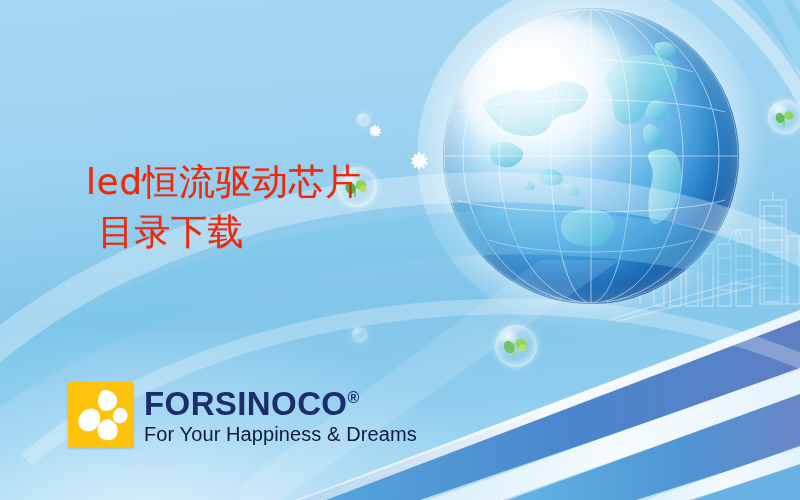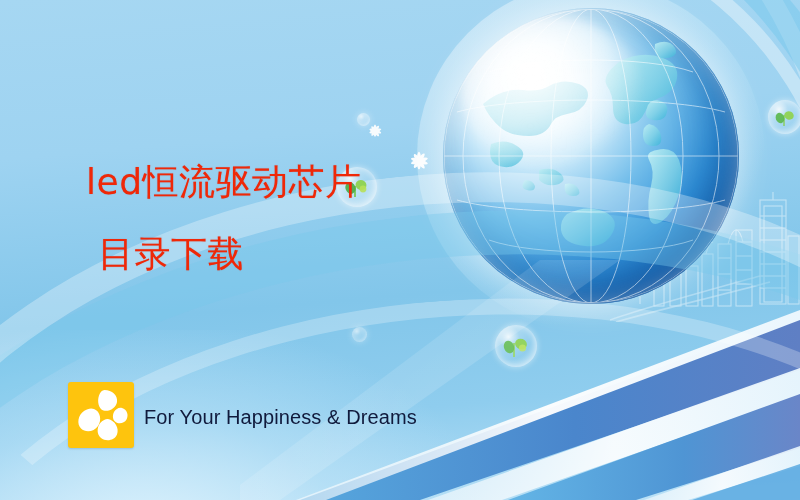--- a/index.html
+++ b/index.html
@@ -219,21 +219,21 @@
   .headline .line1 {
     display: block;
     font-size: 36px;
     font-weight: 400;
   }
   .headline .line2 {
     display: block;
     font-size: 36px;
     font-weight: 400;
     padding-left: 12px;
-    margin-top: 28px;
+    margin-top: 6px;
   }
 
   
   .logo {
     position: absolute;
     left: 68px;
     top: 382px;
     display: flex;
     align-items: center;
     gap: 10px;
@@ -491,17 +491,20 @@
       <svg width="66" height="66" viewBox="0 0 66 66">
         <g fill="#ffffff">
           <path d="M36.5 8 C 44 8, 50 13, 49 20 C 48.2 26, 41 30, 35.5 28.5 C 30.5 27, 29 19, 31 13.5 C 32.2 10.3, 34 8, 36.5 8 Z"></path>
           <path d="M54 26 C 59 27.5, 61 33, 58.5 37.5 C 56 42, 49.5 42.5, 46.5 39 C 43.6 35.6, 45 29.5, 48.5 27.2 C 50.3 26, 52.2 25.5, 54 26 Z"></path>
           <path d="M26 27 C 32.5 29.5, 34 38, 30 44 C 26 50, 17.5 51, 13 46.5 C 8.5 42, 10 33, 16 29 C 19.5 26.7, 23 25.8, 26 27 Z"></path>
           <path d="M40 37 C 47 38.5, 51.5 46, 49 52.5 C 46.7 58.5, 38 60, 33 56 C 28 52, 28.8 43.5, 34 39.3 C 36 37.7, 38 36.6, 40 37 Z"></path>
         </g>
       </svg>
     </div>
     <div class="logo-text">
+      <div class="logo-name">
+        <span>FORSINOCO</span><span class="reg">®</span>
+      </div>
       <div class="logo-tag">For Your Happiness &amp; Dreams</div>
     </div>
   </div>
 
 </div>
 
 </body></html>

